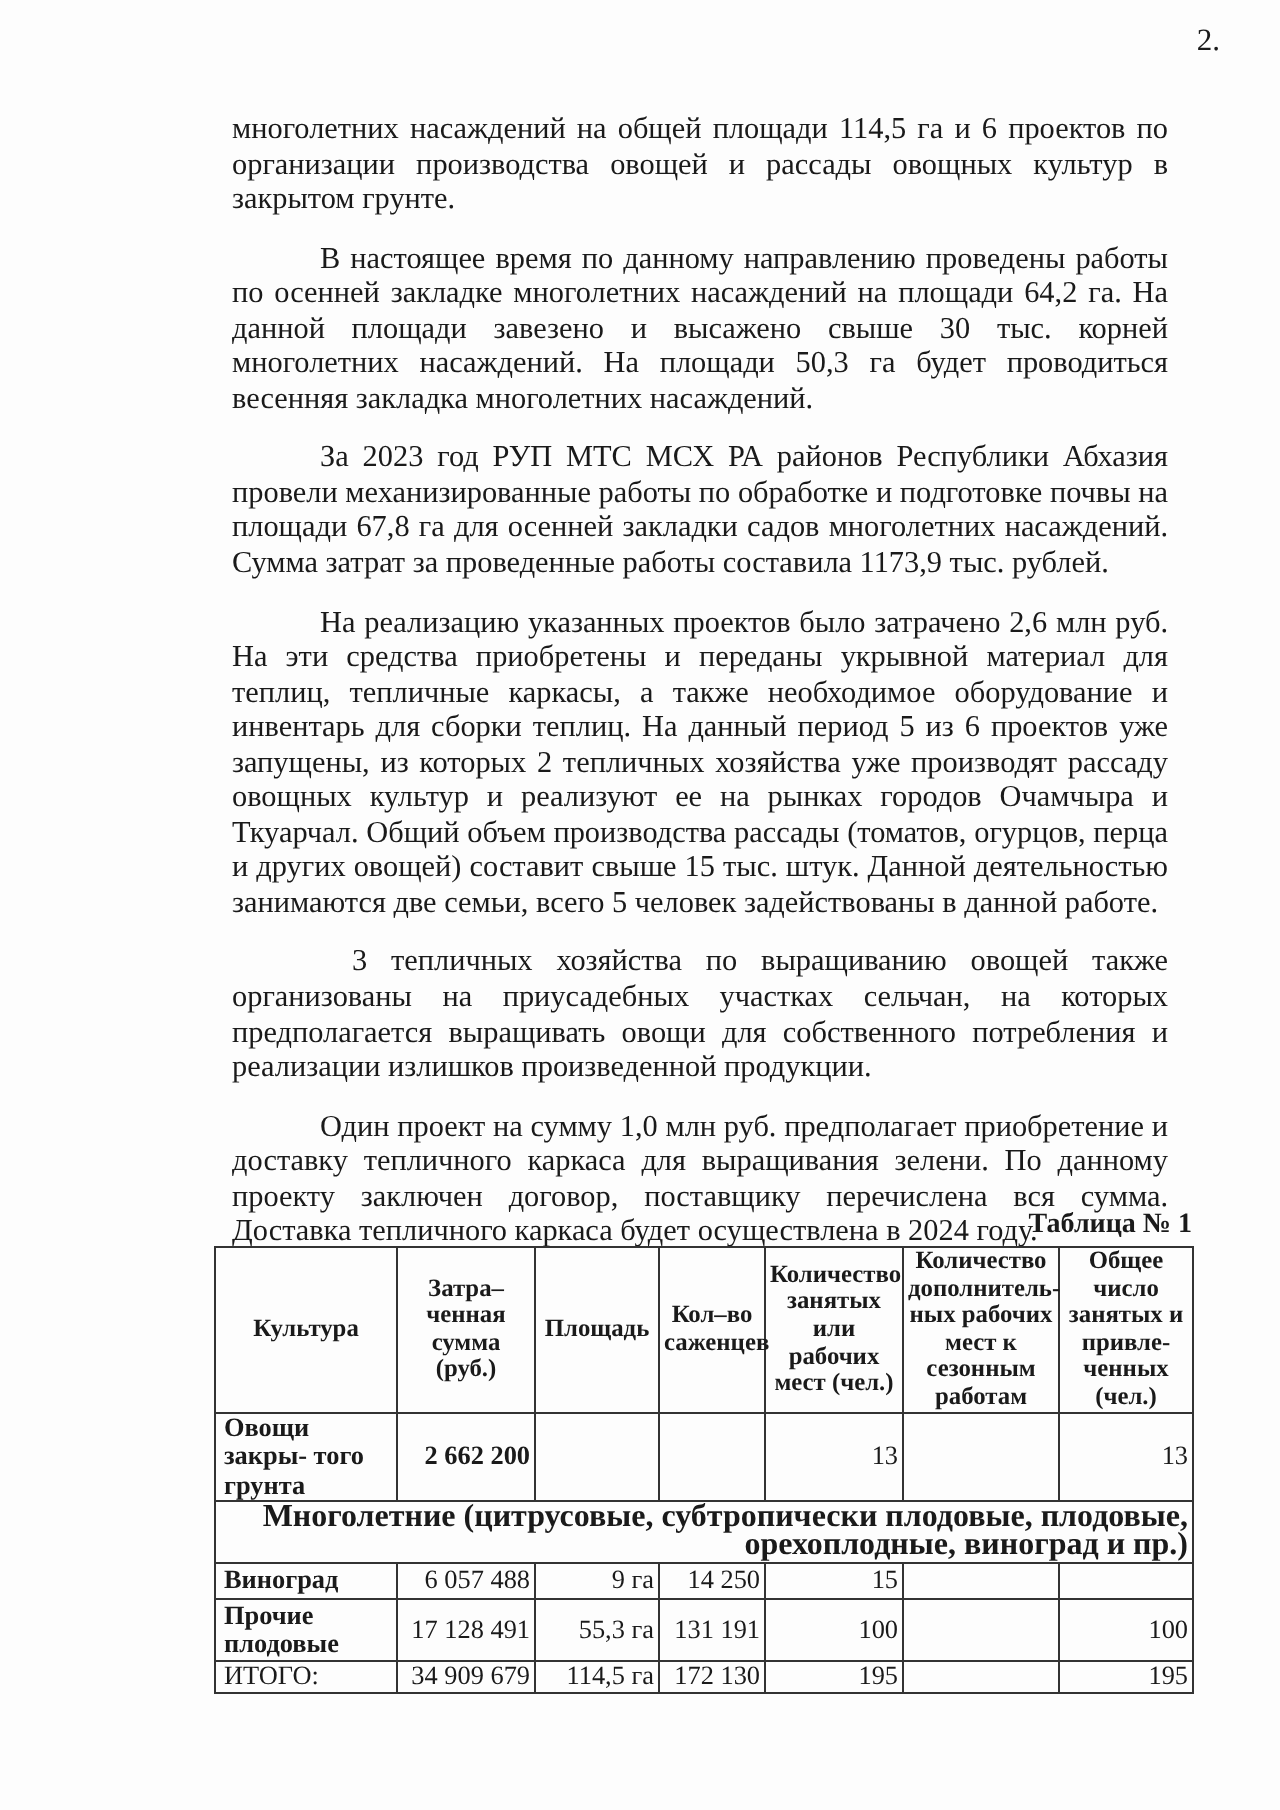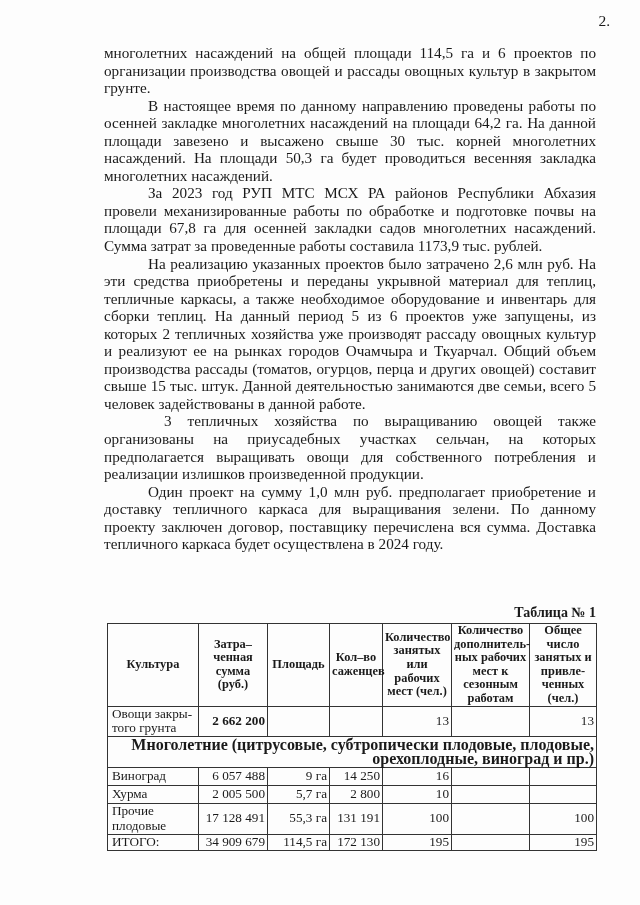--- a/index.html
+++ b/index.html
@@ -29,21 +29,21 @@
     }
     .body-text {
       position: absolute;
       left: 104px;
       top: 44px;
       width: 492px;
       font-size: 15.2px;
       line-height: 17.55px;
     }
     .body-text p {
-      margin: 0;
+      margin: 12px;
       text-align: justify;
     }
     .body-text p.indent {
       text-indent: 44px;
     }
     .body-text p.indent-wide {
       text-indent: 60px;
     }
     .table-caption {
       position: absolute;
@@ -73,20 +73,21 @@
       text-align: center;
       font-size: 12.4px;
       line-height: 13.6px;
     }
     table.data td {
       text-align: right;
     }
     table.data td.culture {
       text-align: left;
       padding-left: 4px;
+      font-weight: bold;
     }
     table.data tr.header-row { height: 82px; }
     table.data tr.veg-row { height: 28px; }
     table.data tr.section-row { height: 31px; }
     table.data tr.section-row td {
       font-weight: bold;
       font-size: 16px;
       line-height: 14px;
     }
     table.data tr.row-single { height: 18px; }
@@ -147,34 +148,25 @@
     <tr class="section-row">
       <td colspan="7">Многолетние (цитрусовые, субтропически плодовые, плодовые, орехоплодные, виноград и пр.)</td>
     </tr>
 
 
     <tr class="row-single">
       <td class="culture">Виноград</td>
       <td>6 057 488</td>
       <td>9 га</td>
       <td>14 250</td>
-      <td>16</td>
+      <td>15</td>
       <td></td>
       <td></td>
     </tr>
 
-    <tr class="row-single">
-      <td class="culture">Хурма</td>
-      <td>2 005 500</td>
-      <td>5,7 га</td>
-      <td>2 800</td>
-      <td>10</td>
-      <td></td>
-      <td></td>
-    </tr>
 
     <tr class="row-double">
       <td class="culture">Прочие плодовые</td>
       <td>17 128 491</td>
       <td>55,3 га</td>
       <td>131 191</td>
       <td>100</td>
       <td></td>
       <td>100</td>
     </tr>

